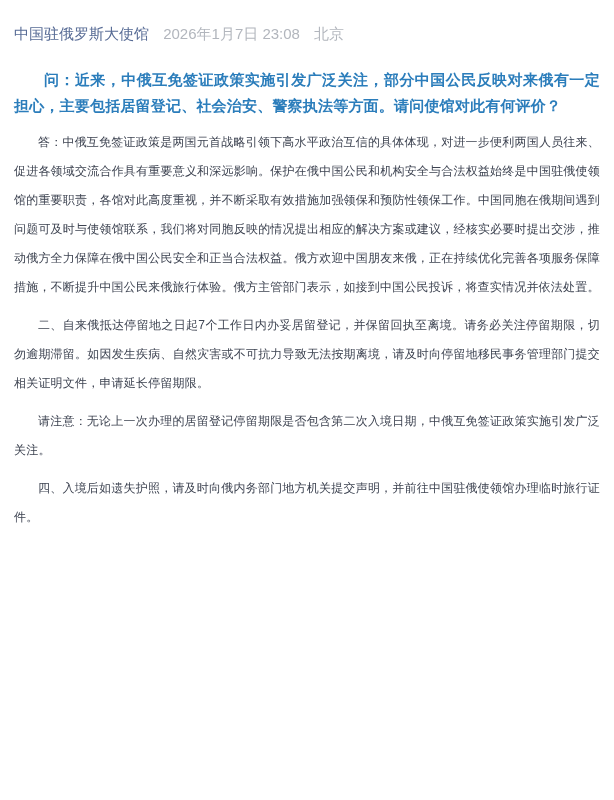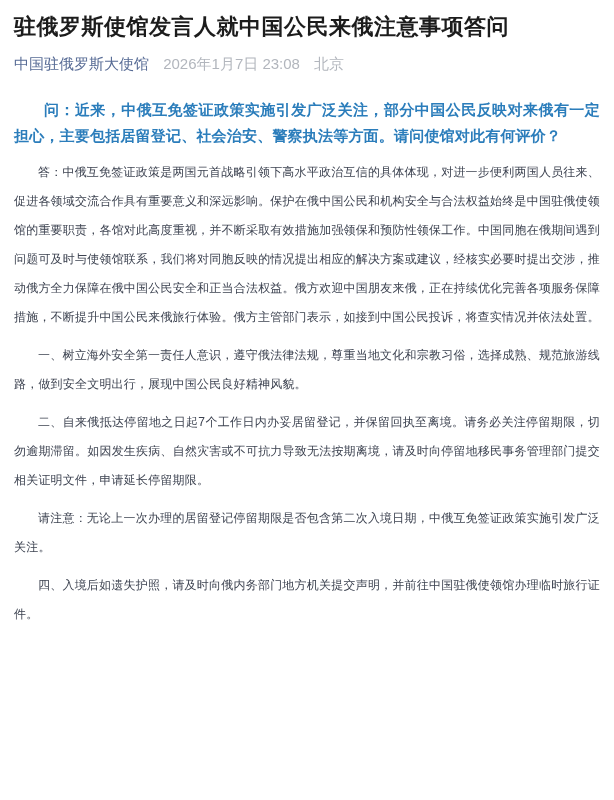--- a/index.html
+++ b/index.html
@@ -59,30 +59,28 @@
     font-size: 15px;
     line-height: 26px;
     font-weight: 700;
     color: var(--question_blue, #2b7dbb);
   }
 </style>
 </head>
 <body>
 
 <div class="article">
-  <h1 class="article-title">驻俄罗斯使馆发言人就中国公民来俄注意事项答问</h1>
 
   <div class="meta-row">
     <span class="meta-account">中国驻俄罗斯大使馆</span>
     <span class="meta-date">2026年1月7日 23:08</span>
     <span class="meta-location">北京</span>
   </div>
 
   <div class="content">
     <p class="question">问：近来，中俄互免签证政策实施引发广泛关注，部分中国公民反映对来俄有一定担心，主要包括居留登记、社会治安、警察执法等方面。请问使馆对此有何评价？</p>
     <p>答：中俄互免签证政策是两国元首战略引领下高水平政治互信的具体体现，对进一步便利两国人员往来、促进各领域交流合作具有重要意义和深远影响。保护在俄中国公民和机构安全与合法权益始终是中国驻俄使领馆的重要职责，各馆对此高度重视，并不断采取有效措施加强领保和预防性领保工作。中国同胞在俄期间遇到问题可及时与使领馆联系，我们将对同胞反映的情况提出相应的解决方案或建议，经核实必要时提出交涉，推动俄方全力保障在俄中国公民安全和正当合法权益。俄方欢迎中国朋友来俄，正在持续优化完善各项服务保障措施，不断提升中国公民来俄旅行体验。俄方主管部门表示，如接到中国公民投诉，将查实情况并依法处置。</p>
-    <p>一、树立海外安全第一责任人意识，遵守俄法律法规，尊重当地文化和宗教习俗，选择成熟、规范旅游线路，做到安全文明出行，展现中国公民良好精神风貌。</p>
     <p>二、自来俄抵达停留地之日起7个工作日内办妥居留登记，并保留回执至离境。请务必关注停留期限，切勿逾期滞留。如因发生疾病、自然灾害或不可抗力导致无法按期离境，请及时向停留地移民事务管理部门提交相关证明文件，申请延长停留期限。</p>
     <p>请注意：无论上一次办理的居留登记停留期限是否包含第二次入境日期，中俄互免签证政策实施引发广泛关注。</p>
     <p>四、入境后如遗失护照，请及时向俄内务部门地方机关提交声明，并前往中国驻俄使领馆办理临时旅行证件。</p>
 
   </div>
 </div>
 
 </body></html>

